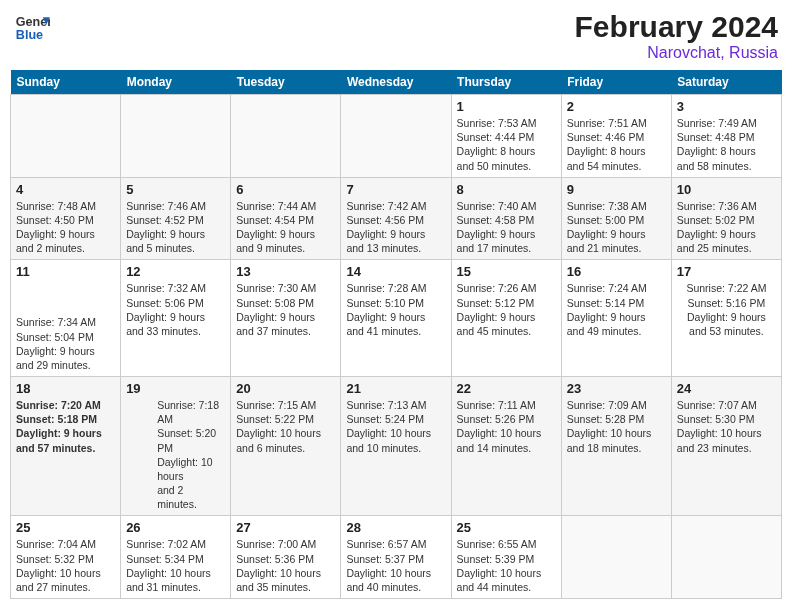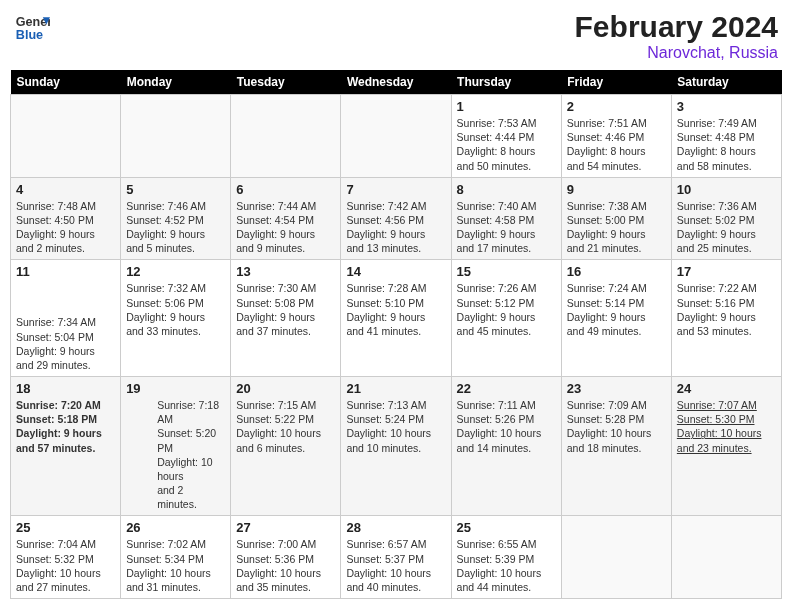--- a/index.html
+++ b/index.html
@@ -38,21 +38,21 @@
       font-size: 16px;
       font-weight: normal;
       color: #6d28d9;
     }
     table {
       width: 100%;
       border-collapse: collapse;
       font-size: 11px;
     }
     thead th {
-      background-color: #000000;
+      background-color: #0369a1;
       color: #fff;
       text-align: left;
       padding: 5px 6px;
       font-size: 12px;
       font-weight: bold;
     }
     tbody td {
       border: 1px solid #ccc;
       vertical-align: top;
       padding: 4px 5px;
@@ -224,21 +224,21 @@
         </td>
         <td>
           <div class="day-num">16</div>
           <div class="day-info" style="white-space: pre-line;">Sunrise: 7:24 AM
 Sunset: 5:14 PM
 Daylight: 9 hours
 and 49 minutes.</div>
         </td>
         <td>
           <div class="day-num">17</div>
-          <div class="day-info" style="white-space: pre-line;">Sunrise: 7:22 AM
+          <div class="day-info" style="white-space: pre-line; text-align: center;">Sunrise: 7:22 AM
 Sunset: 5:16 PM
 Daylight: 9 hours
 and 53 minutes.</div>
         </td>
       </tr>
       <tr>
         <td>
           <div class="day-num">18</div>
           <div class="day-info" style="white-space: pre-line; font-weight: bold;">Sunrise: 7:20 AM
 Sunset: 5:18 PM
@@ -275,21 +275,21 @@
         </td>
         <td>
           <div class="day-num">23</div>
           <div class="day-info" style="white-space: pre-line;">Sunrise: 7:09 AM
 Sunset: 5:28 PM
 Daylight: 10 hours
 and 18 minutes.</div>
         </td>
         <td>
           <div class="day-num">24</div>
-          <div class="day-info" style="white-space: pre-line; text-decoration: underline;">Sunrise: 7:07 AM
+          <div class="day-info" style="white-space: pre-line;">Sunrise: 7:07 AM
 Sunset: 5:30 PM
 Daylight: 10 hours
 and 23 minutes.</div>
         </td>
       </tr>
       <tr>
         <td>
           <div class="day-num">25</div>
           <div class="day-info" style="white-space: pre-line;">Sunrise: 7:04 AM
 Sunset: 5:32 PM

